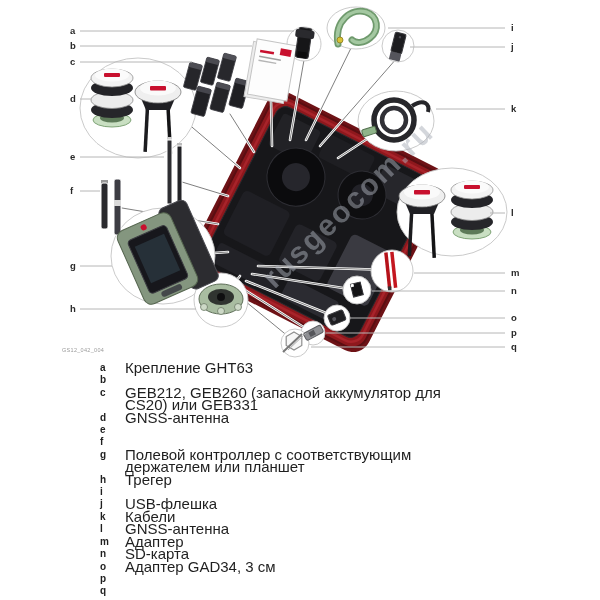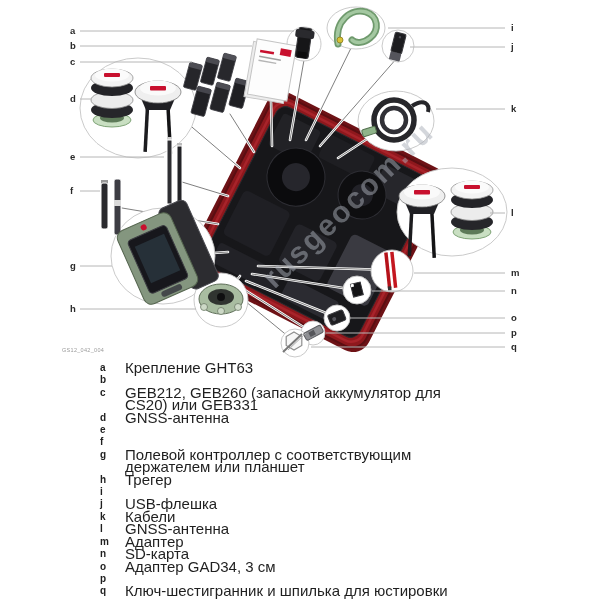--- a/index.html
+++ b/index.html
@@ -394,15 +394,14 @@
     </div>
   <div class="lrow">
       <span class="ltr">o</span>
       <span class="ltx">Адаптер GAD34, 3 см</span>
     </div>
   <div class="lrow">
       <span class="ltr">p</span>
     </div>
   <div class="lrow">
       <span class="ltr">q</span>
-      <span class="ltx">Ключ-шестигранник и шпилька для юстировки</span>
     </div>
 </div>
 
 </body></html>

